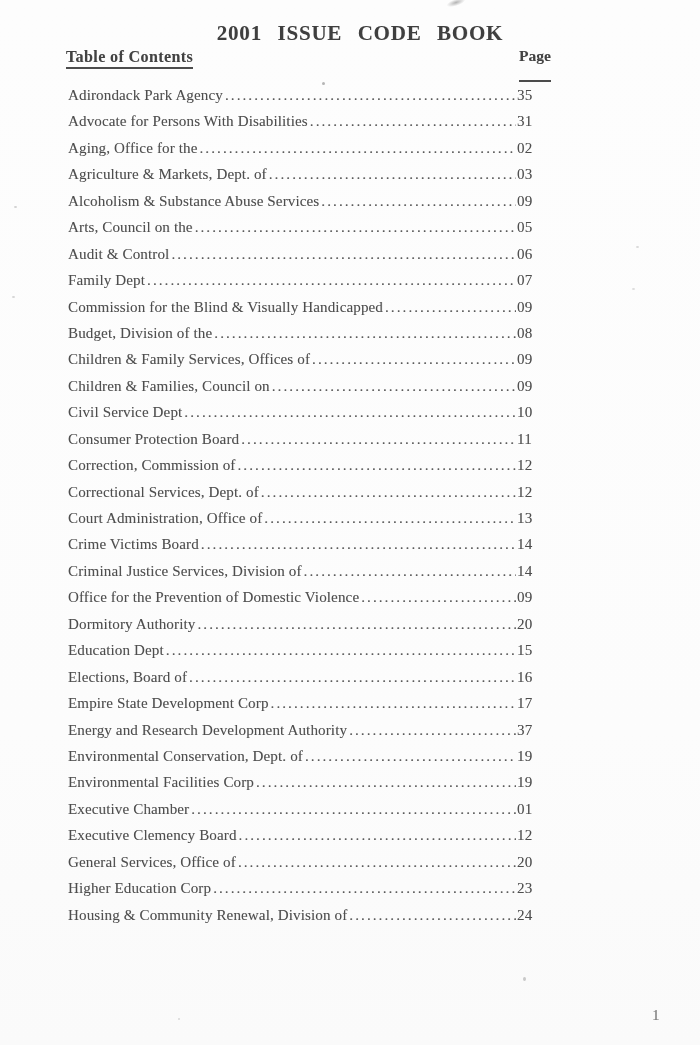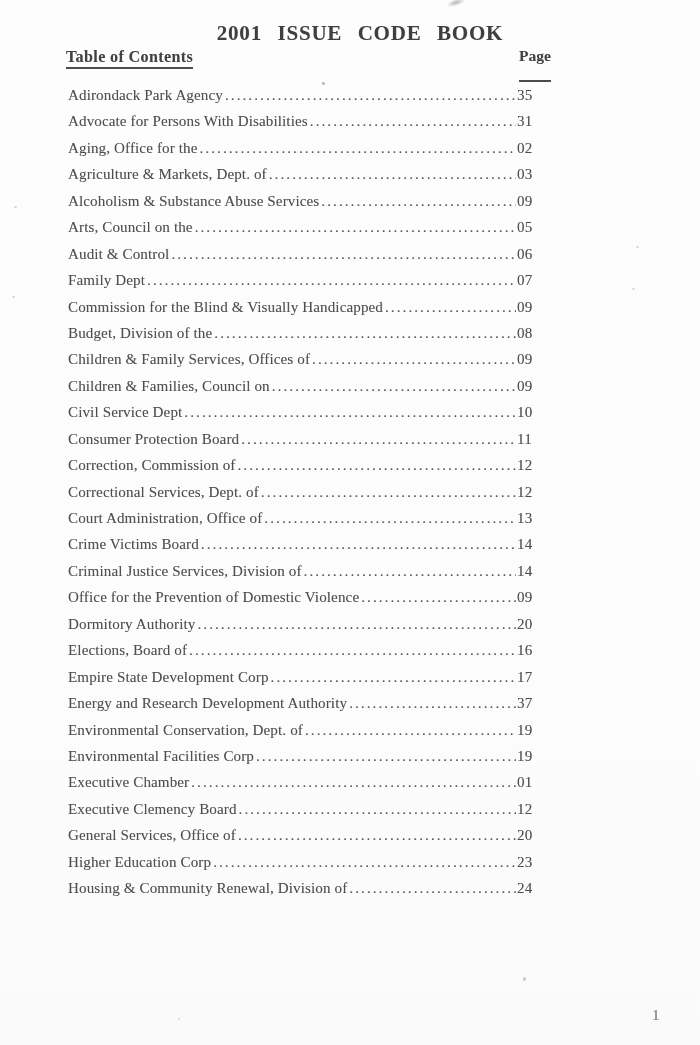--- a/index.html
+++ b/index.html
@@ -236,20 +236,25 @@
       <span class="name">Office for the Prevention of Domestic Violence</span>
       <span class="leader"></span>
       <span class="pageno">09</span>
     </div>
       <div class="row">
       <span class="name">Dormitory Authority</span>
       <span class="leader"></span>
       <span class="pageno">20</span>
     </div>
       <div class="row">
+      <span class="name">Education Dept</span>
+      <span class="leader"></span>
+      <span class="pageno">15</span>
+    </div>
+      <div class="row">
       <span class="name">Elections, Board of</span>
       <span class="leader"></span>
       <span class="pageno">16</span>
     </div>
       <div class="row">
       <span class="name">Empire State Development Corp</span>
       <span class="leader"></span>
       <span class="pageno">17</span>
     </div>
       <div class="row">

